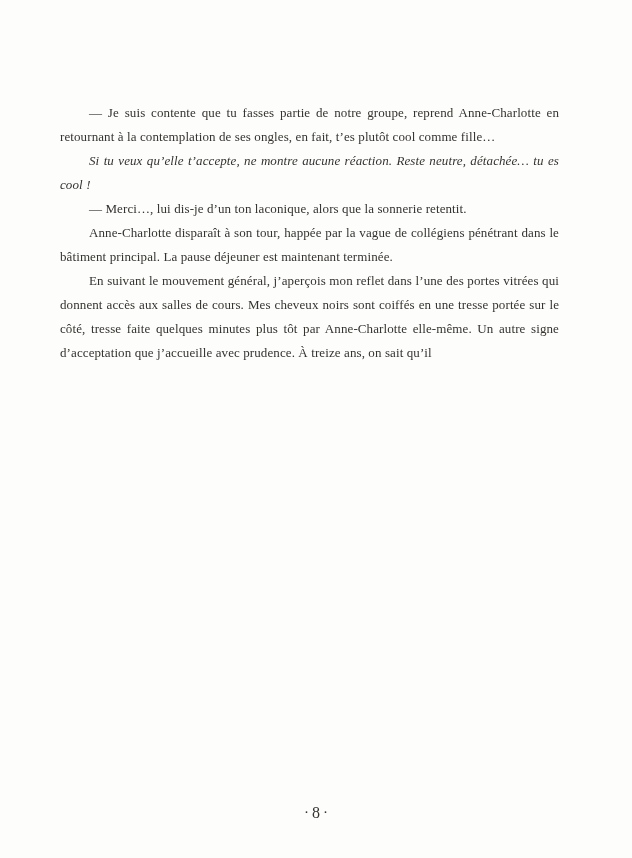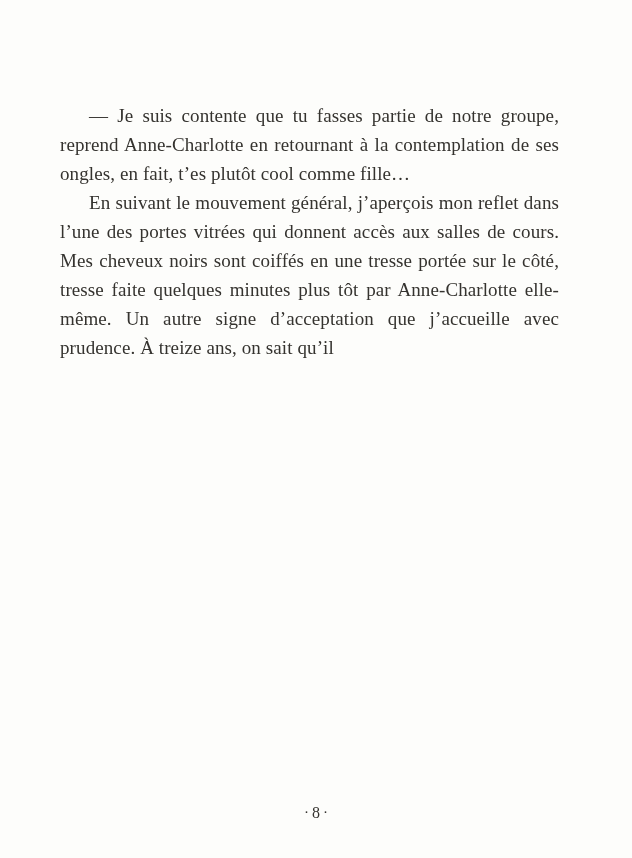--- a/index.html
+++ b/index.html
@@ -17,22 +17,22 @@
     width: 632px;
     height: 858px;
     font-family: "Liberation Serif", "DejaVu Serif", serif;
     box-sizing: border-box;
   }
   .text-block {
     position: absolute;
     left: 60px;
     top: 101px;
     width: 499px;
-    font-size: 19px;
-    line-height: 29px;
+    font-size: 13px;
+    line-height: 24px;
     text-align: justify;
     letter-spacing: 0.1px;
   }
   .para {
     margin: 0;
     text-indent: 29px;
   }
   .para.thoughts {
     font-style: italic;
   }
@@ -51,20 +51,23 @@
     padding: 0 3px;
   }
 </style>
 </head>
 <body style="background: rgb(253, 253, 251);">
 
 <div class="book-page" style="color: rgb(53, 51, 47);">
 
   <main class="text-block">
     <p class="para">— Je suis contente que tu fasses partie de notre groupe, reprend Anne-Charlotte en retournant à la contemplation de ses ongles, en fait, t’es plutôt cool comme fille…</p>
+    <p class="para thoughts">Si tu veux qu’elle t’accepte, ne montre aucune réaction. Reste neutre, détachée… tu es cool&nbsp;!</p>
+    <p class="para">— Merci…, lui dis-je d’un ton laconique, alors que la sonnerie retentit.</p>
+    <p class="para">Anne-Charlotte disparaît à son tour, happée par la vague de collégiens pénétrant dans le bâtiment principal. La pause déjeuner est maintenant terminée.</p>
     <p class="para">En suivant le mouvement général, j’aperçois mon reflet dans l’une des portes vitrées qui donnent accès aux salles de cours. Mes cheveux noirs sont coiffés en une tresse portée sur le côté, tresse faite quelques minutes plus tôt par Anne-Charlotte elle-même. Un autre signe d’acceptation que j’accueille avec prudence. À treize ans, on sait qu’il</p>
   </main>
 
   <footer class="folio">
     <span class="dot">·</span><span>8</span><span class="dot">·</span>
   </footer>
 
 </div>
 
 </body></html>

